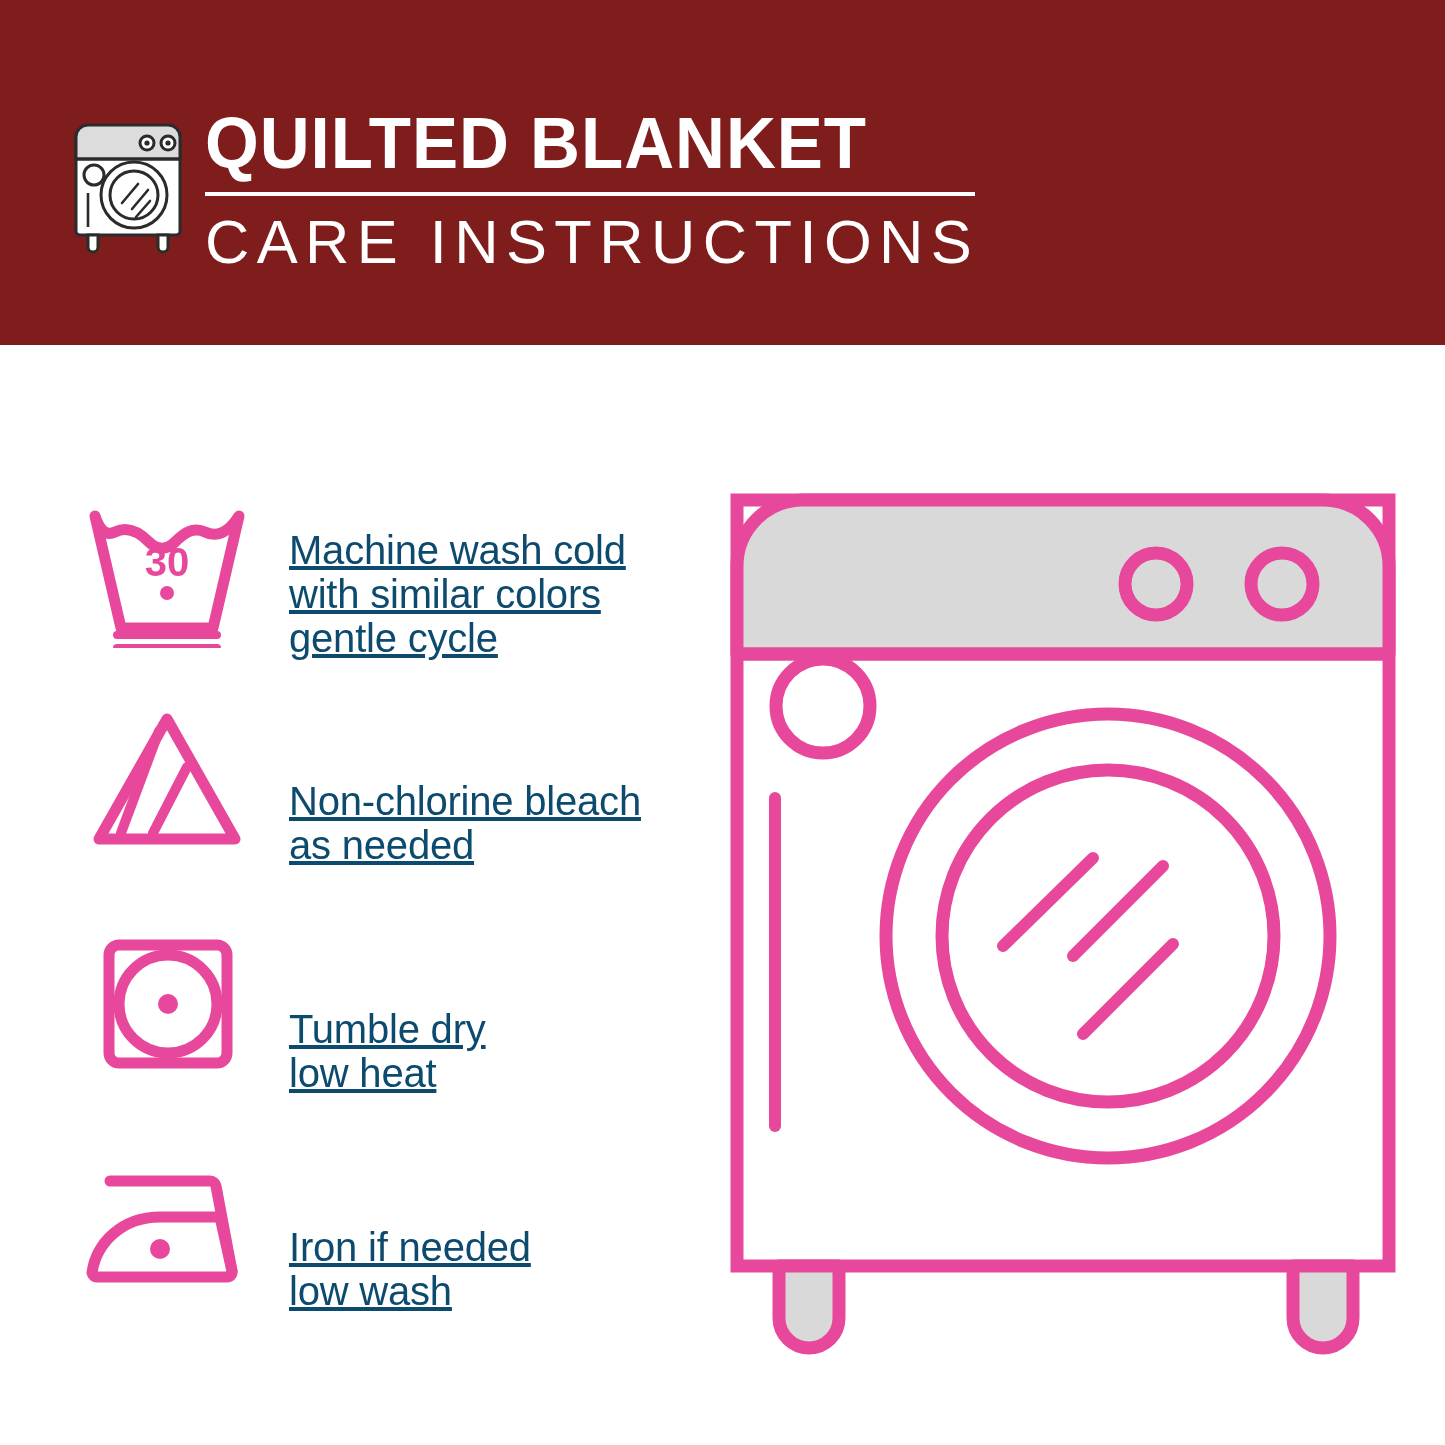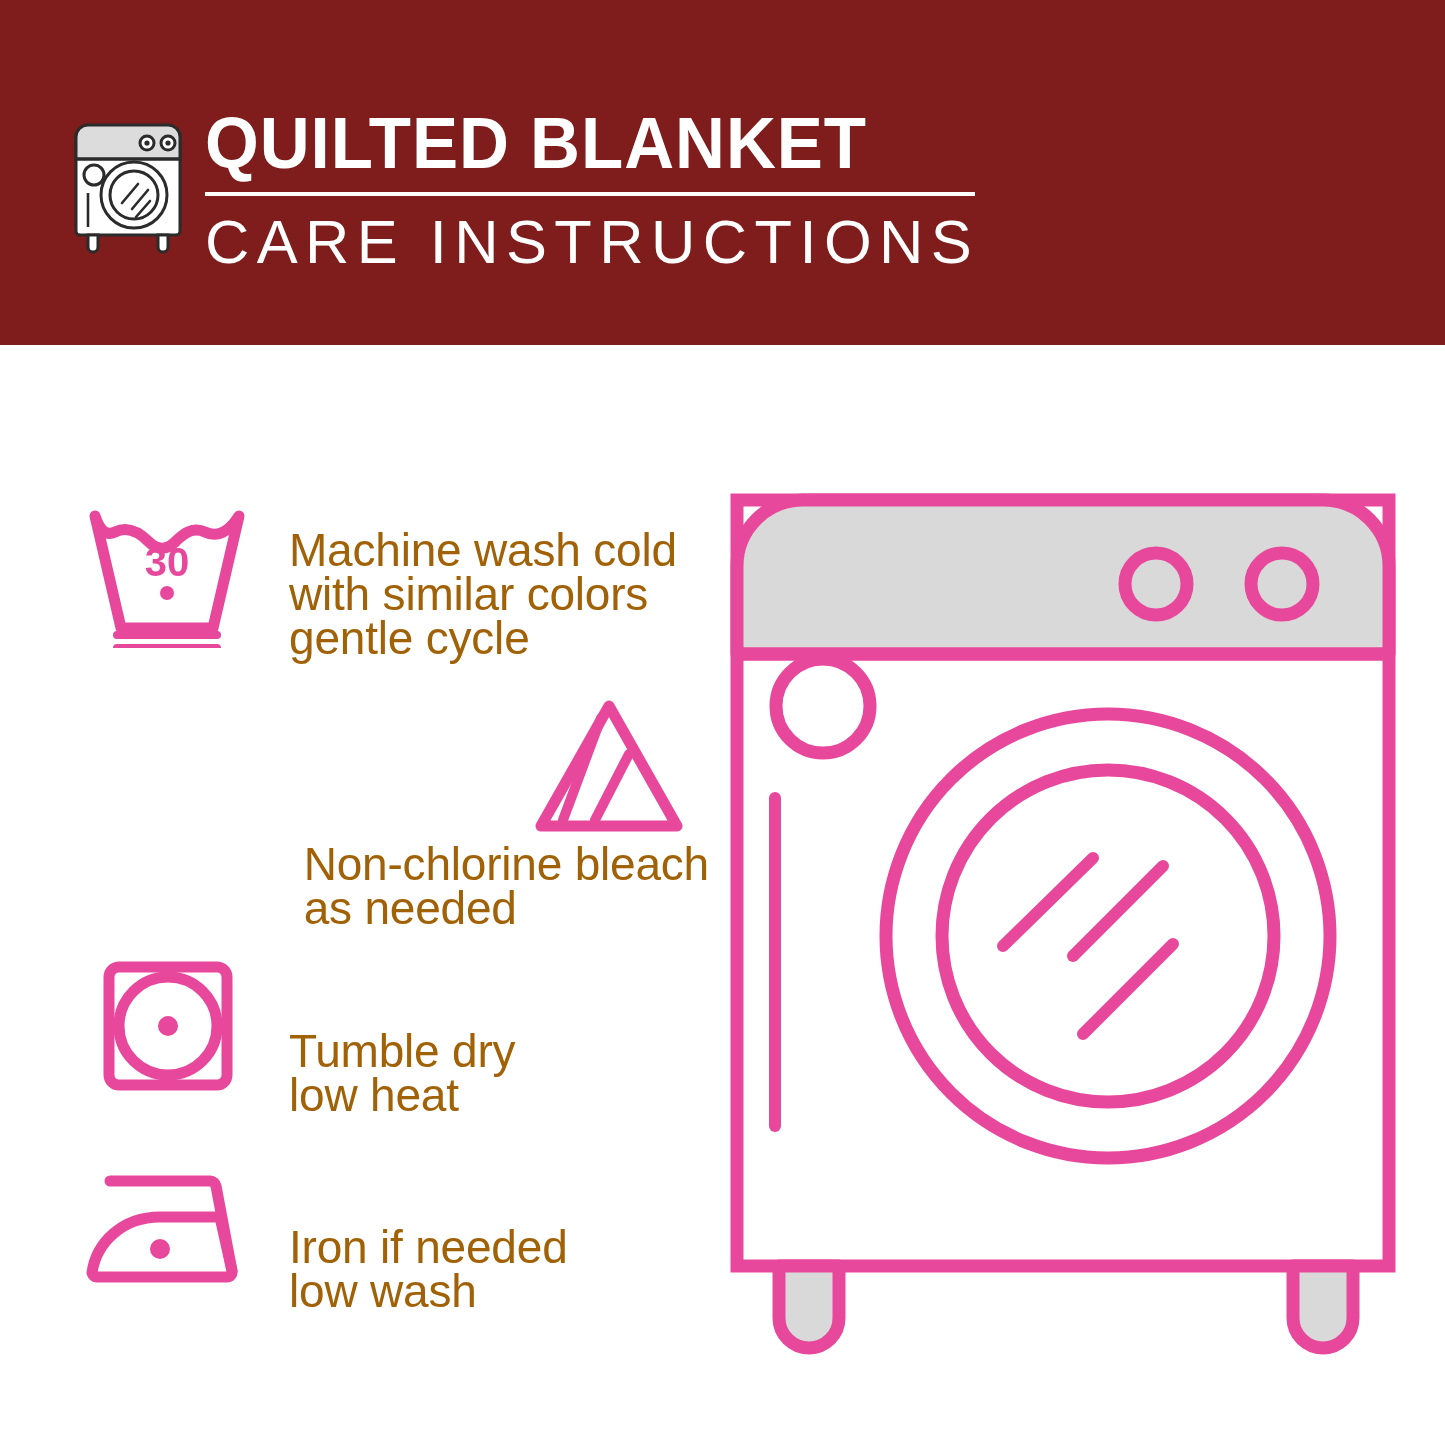--- a/index.html
+++ b/index.html
@@ -77,41 +77,42 @@
   }
   .care-row {
     position: absolute;
     left: 0;
     width: 700px;
     display: flex;
     align-items: flex-end;
     padding-left: 9px;
   }
   .care-row.r0 { top: 0px;   height: 190px; }
-  .care-row.r1 { top: 222px; height: 175px; flex-direction: column; }
-  .care-row.r2 { top: 472px; height: 175px; }
+  .care-row.r1 { top: 222px; height: 175px; }
+  .care-row.r2 { top: 450px; height: 175px; }
   .care-row.r3 { top: 668px; height: 175px; }
 
   .care-icon {
     width: 200px;
     min-width: 200px;
     height: 175px;
     display: flex;
     align-items: center;
     justify-content: center;
     margin-left: 58px;
   }
   .care-text {
     font-family: "Liberation Sans", sans-serif;
-    font-size: 46px;
+    font-size: 40px;
     line-height: 44px;
-    color: #a16207;
+    color: #0c4a6e;
     letter-spacing: -0.2px;
     margin-left: 22px;
     white-space: pre-line;
+    text-decoration: underline;
   }
 
   
   .machine-figure {
     position: absolute;
     left: 715px;
     top: 478px;
     width: 700px;
     height: 890px;
   }

